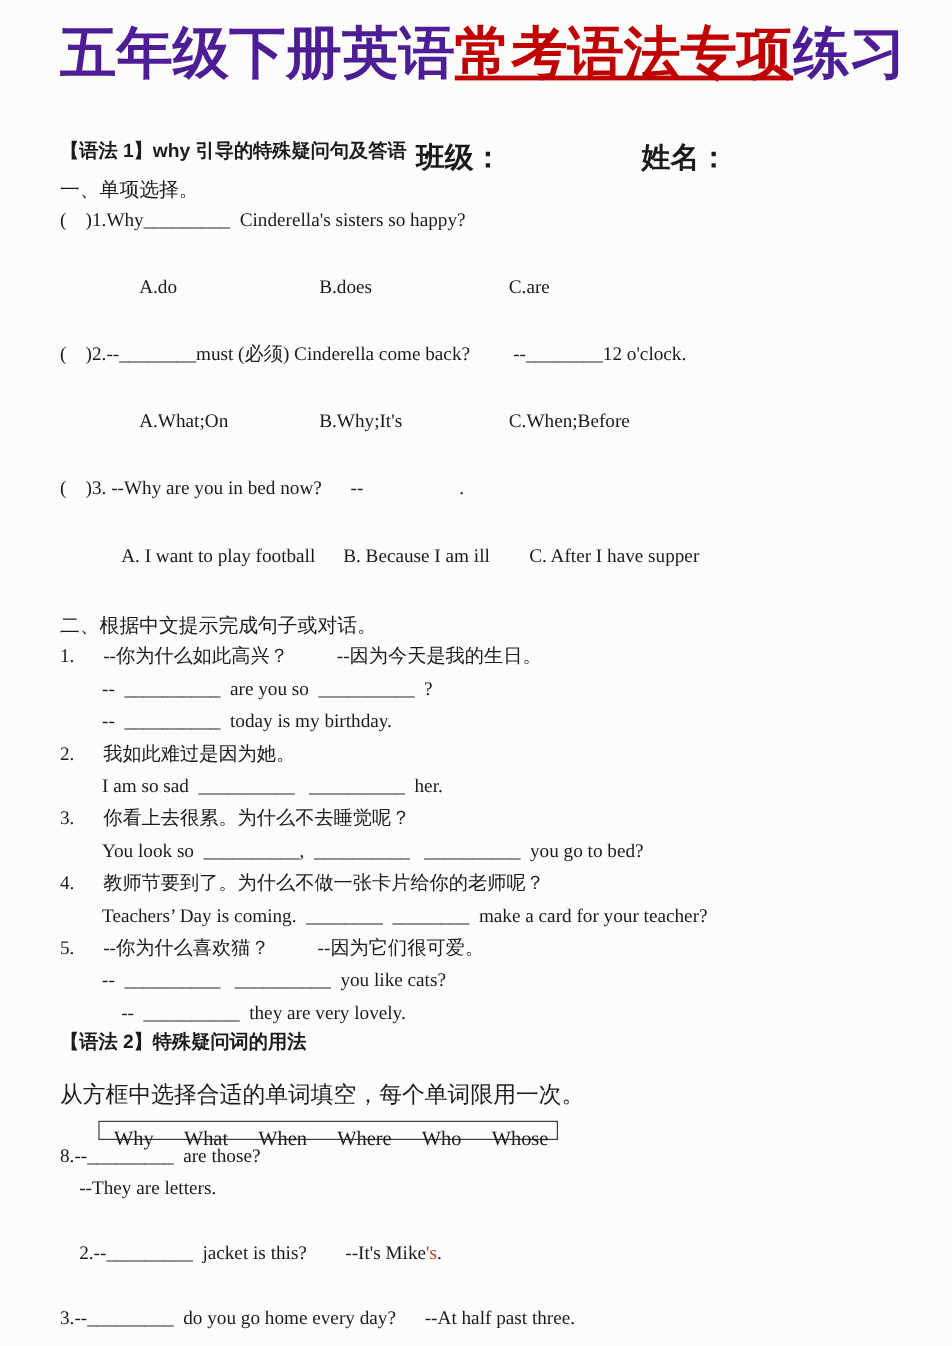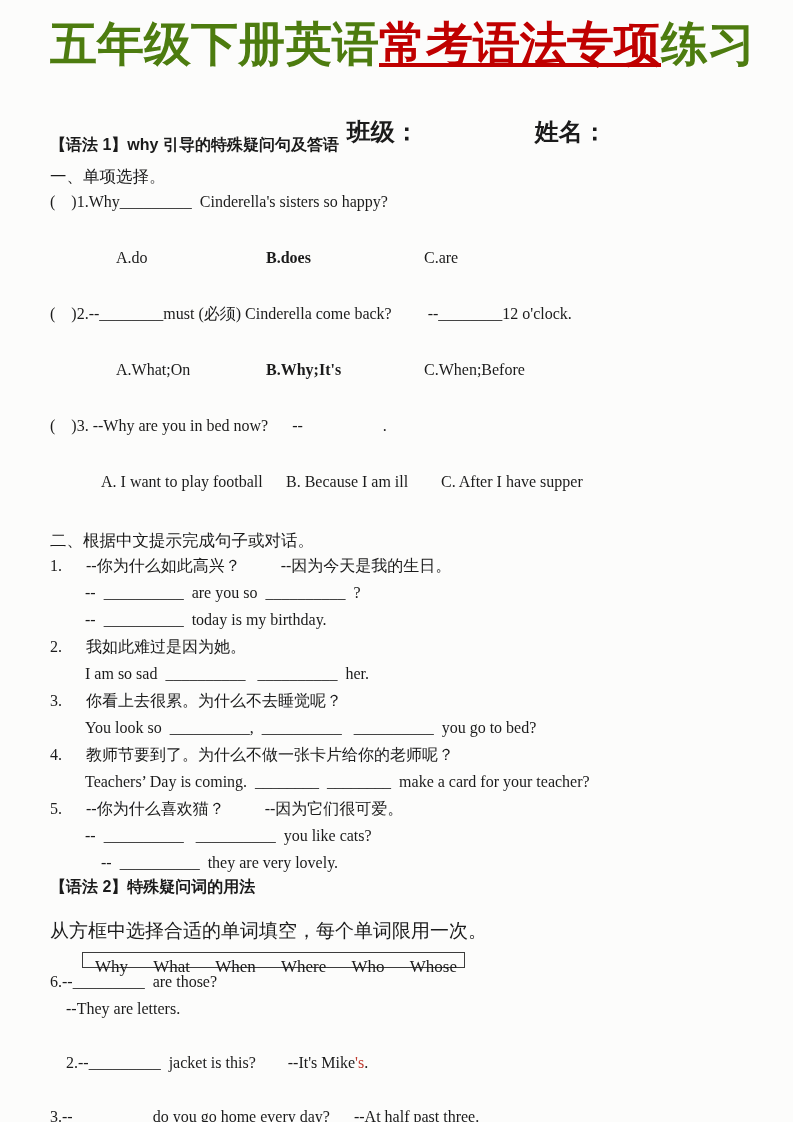--- a/index.html
+++ b/index.html
@@ -14,60 +14,60 @@
   .page { padding: 14px 40px 0 50px; }
 
   .title {
     font-family: "Liberation Sans", "DejaVu Sans", sans-serif;
     font-weight: bold;
     font-size: 47px;
     line-height: 60px;
     text-align: center;
     white-space: nowrap;
   }
-  .t-blue { color: #4d7c0f; }
+  .t-blue { color: #4c1d95; }
   .t-red  { color: #c00000; text-decoration: underline; }
 
   .name-row {
     margin-top: 10px;
     height: 32px; line-height: 32px;
     font-family: "Liberation Sans", "DejaVu Sans", sans-serif;
     font-weight: bold;
     font-size: 24px;
     padding-left: 270px;
     white-space: pre;
   }
   .name-row .name-label { display: inline-block; margin-left: 116px; }
 
   .sec-heading {
     font-family: "Liberation Sans", "DejaVu Sans", sans-serif;
     font-weight: bold;
     font-size: 16px;
     line-height: 22px;
-    margin-top: 18px;
+    margin-top: 0;
     white-space: pre-wrap;
   }
   .part-title {
     font-family: "Liberation Sans", "DejaVu Sans", sans-serif;
     font-size: 16.5px;
     line-height: 24px;
     margin-top: 8px;
     white-space: pre-wrap;
   }
   .line {
     font-size: 16px;
     line-height: 28px;
     white-space: pre-wrap;
   }
   .line2 { line-height: 27px; }
 
   .opts { padding-left: 50px; }
   .opts span { display: inline-block; white-space: pre; }
   .opts.r1 span:nth-child(1), .opts.r2 span:nth-child(1) { width: 150px; }
-  .opts.r1 span:nth-child(2), .opts.r2 span:nth-child(2) { width: 158px; font-weight: bold; }
+  .opts.r1 span:nth-child(2), .opts.r2 span:nth-child(2) { width: 158px; }
   .opts.r3 { padding-left: 35px; }
   .opts.r3 span:nth-child(1) { width: 185px; }
   .opts.r3 span:nth-child(2) { width: 155px; }
 
   .sub { padding-left: 35px; }
 
   .instruction {
     font-family: "Liberation Sans", "DejaVu Sans", sans-serif;
     font-size: 19px;
     line-height: 26px;
@@ -140,21 +140,21 @@
     <div class="line line2 sub">--  __________   __________  you like cats?</div>
     <div class="line line2 sub">    --  __________  they are very lovely.</div>
   </div>
 
   <div class="sec-heading" style="margin-top:0">【语法 2】特殊疑问词的用法</div>
   <div class="instruction">从方框中选择合适的单词填空，每个单词限用一次。</div>
 
   <div class="word-box">Why      What      When      Where      Who      Whose</div>
 
   <div>
-    <div class="line line2">6.--_________  are those?</div>
+    <div class="line line2">8.--_________  are those?</div>
     <div class="line line2">    --They are letters.</div>
   </div>
   <div class="line line2">
     <span>2.--_________  jacket is this?        --It's Mike</span><span class="red">'s</span><span>.</span>
   </div>
   <div class="line line2">3.--_________  do you go home every day?      --At half past three.</div>
 
 </div>
 
 </body></html>

